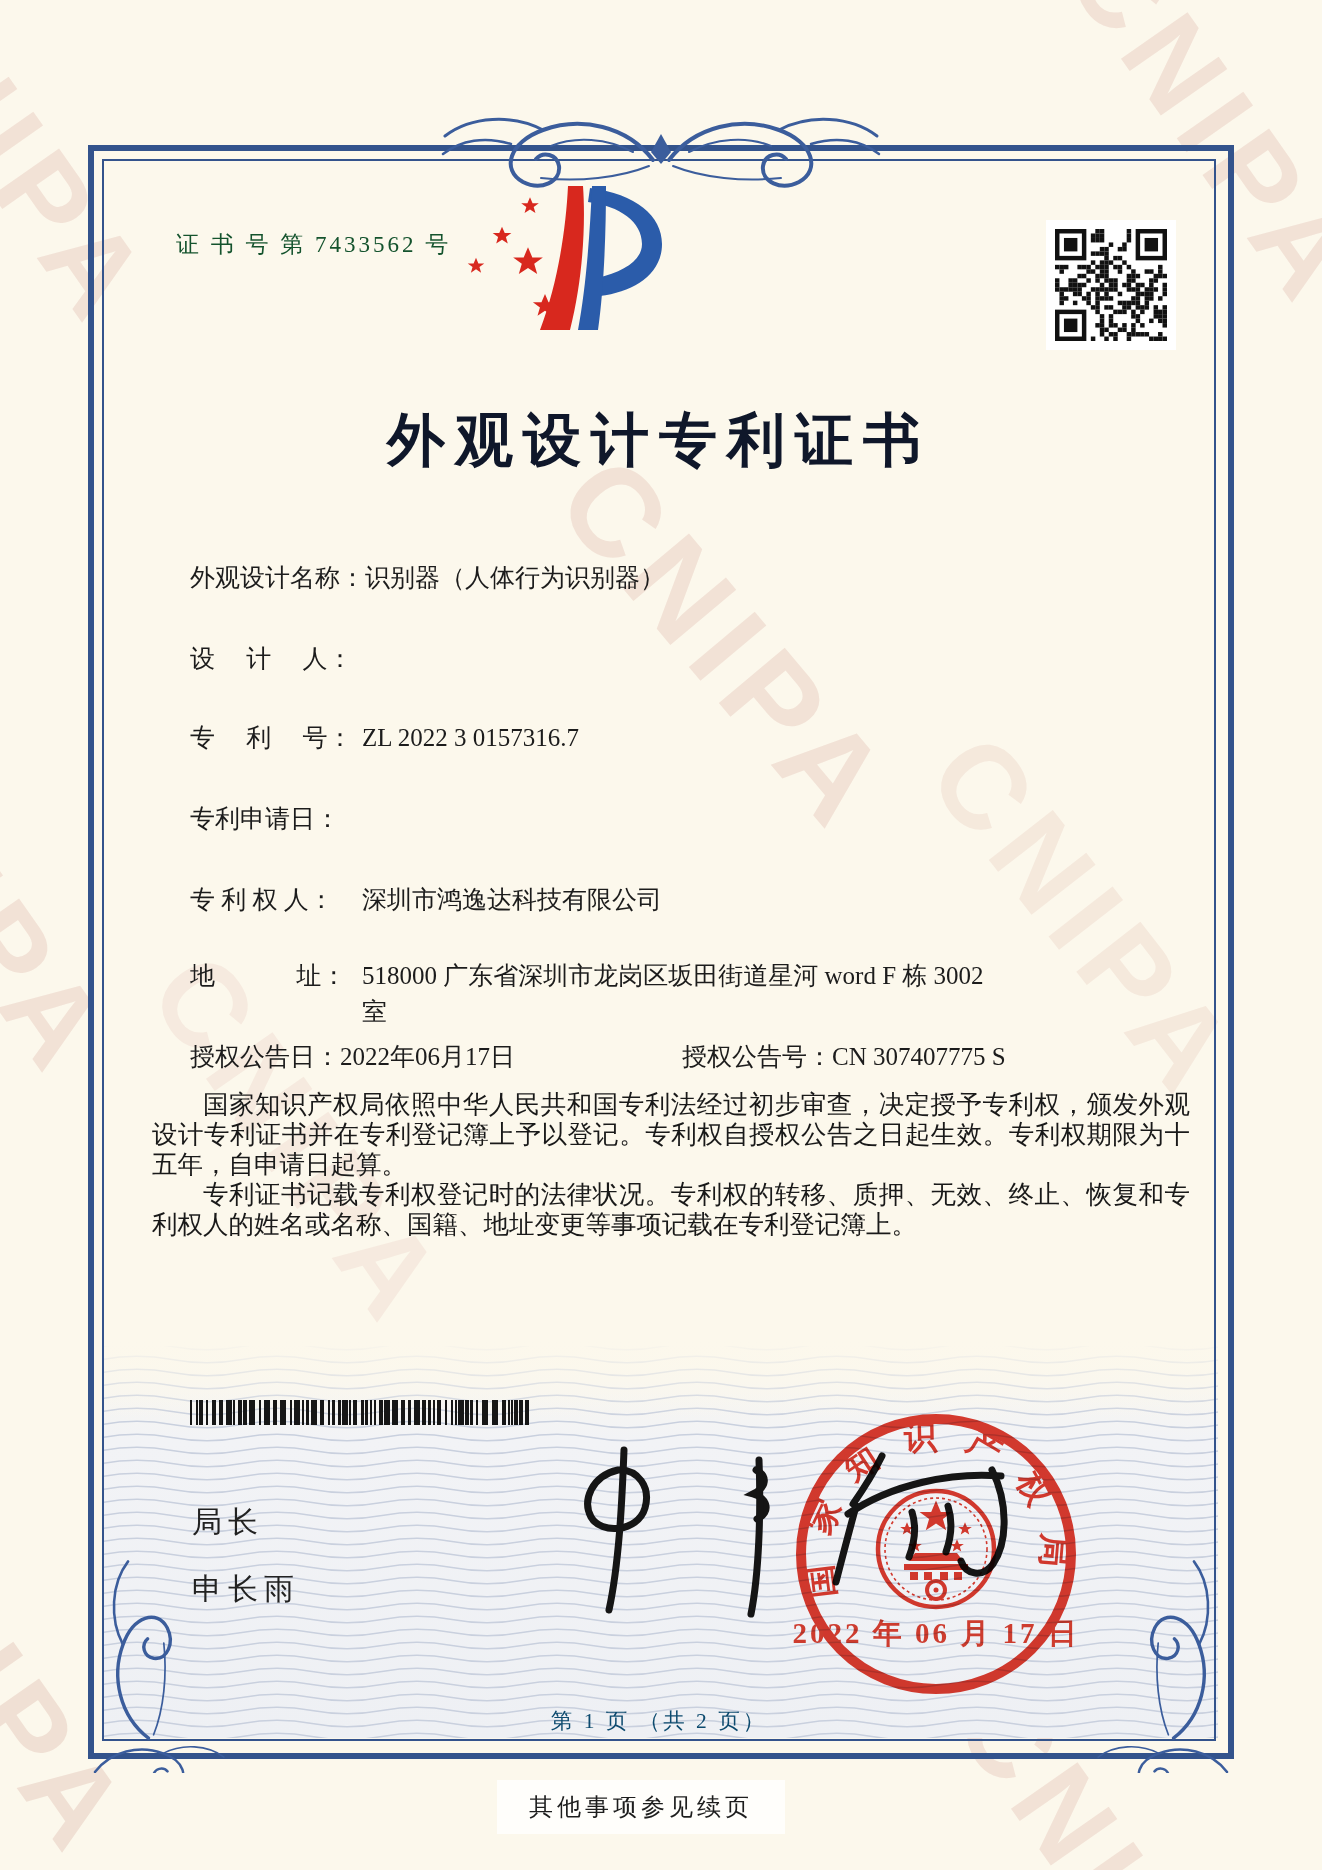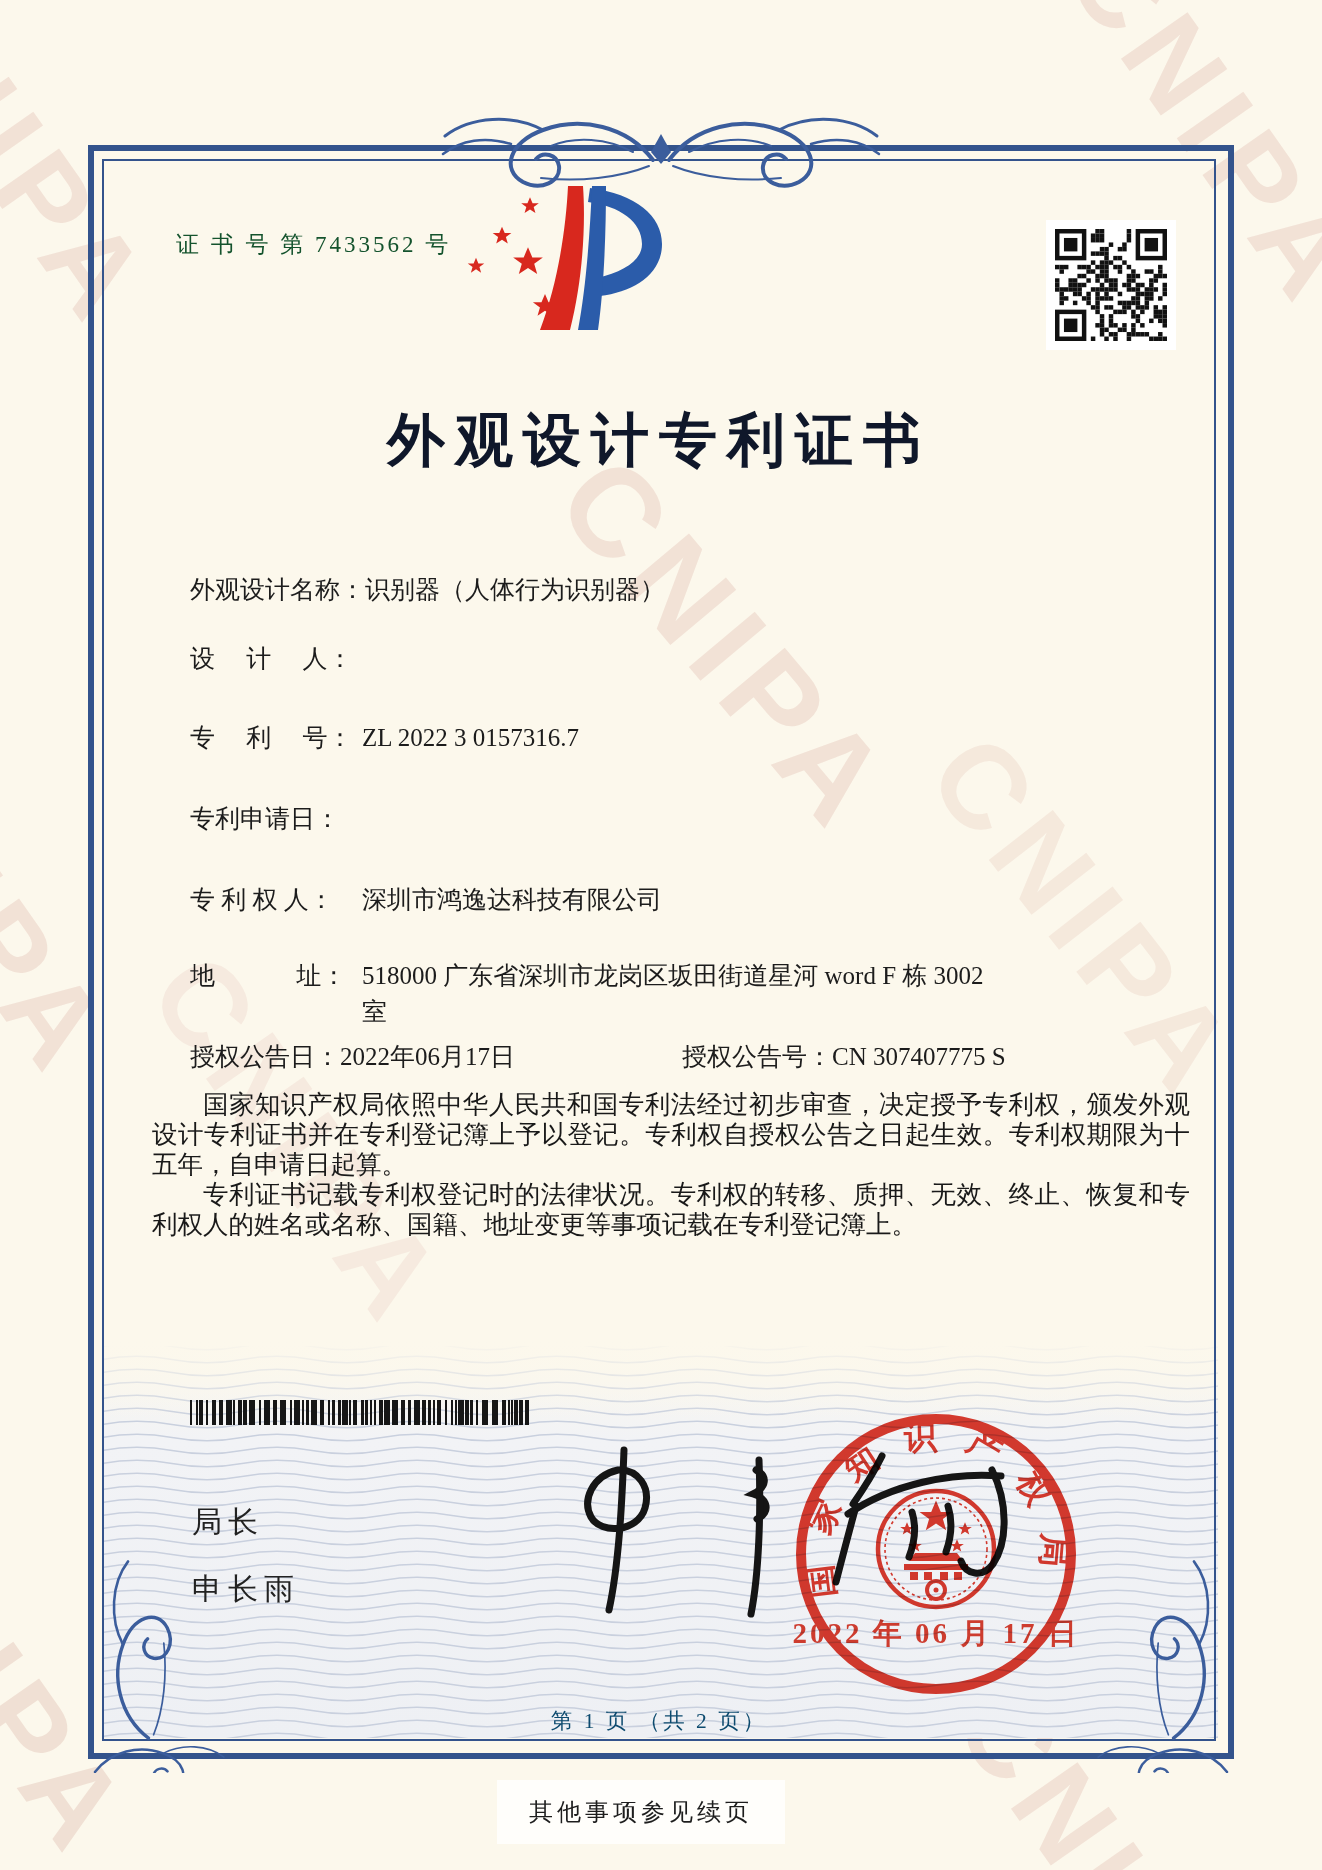--- a/index.html
+++ b/index.html
@@ -43,21 +43,21 @@
   .signature{position:absolute;left:560px;top:1442px;}
   
   .seal{position:absolute;left:791px;top:1409px;mix-blend-mode:multiply;opacity:0.95;}
   .seal-arc{font-size:33px;font-weight:bold;letter-spacing:26px;fill:#dc3023;
             font-family:"Liberation Serif",serif;}
   .seal-date{font-size:29px;font-weight:bold;letter-spacing:3px;fill:#d93425;
              font-family:"Liberation Serif",serif;}
   
   .page-ind{position:absolute;left:88px;top:1706px;width:1142px;text-align:center;font-size:21.5px;
             letter-spacing:3px;color:#0c4a6e;}
-  .foot-note{position:absolute;left:497px;top:1780px;width:288px;height:64px;background:#fffefb;
+  .foot-note{position:absolute;left:497px;top:1780px;width:288px;height:54px;background:#fffefb;
              display:flex;align-items:center;justify-content:center;font-size:24px;letter-spacing:4px;
              color:#1d1d1d;}
 </style>
 </head>
 <body>
 
 <div class="page">
 
   <div class="wm" style="left:-60px;top:-70px;transform:rotate(55deg);">CNIPA</div>
   <div class="wm" style="left:1150px;top:-90px;transform:rotate(55deg);">CNIPA</div>
@@ -374,21 +374,21 @@
           <rect x="105.60000000000001" y="88" width="4.4" height="4.4"></rect>
           <rect x="105.60000000000001" y="92.4" width="4.4" height="4.4"></rect>
           <rect x="105.60000000000001" y="105.60000000000001" width="4.4" height="4.4"></rect>
         </g>
     </svg>
   </div>
 
   <div class="title">外观设计专利证书</div>
 
   <div class="fields">
-    <div class="frow" style="top:12px;font-family:Liberation Serif, serif;">
+    <div class="frow" style="top:0px;font-family:Liberation Serif, serif;">
       <span class="fl">外观设计名称：</span>
       <span class="fv">识别器（人体行为识别器）</span>
     </div>
     <div class="frow" style="top:81px;justify-content:space-between;">
       <span class="fl">设　 计 　人：</span>
     </div>
     <div class="frow" style="top:160px;">
       <span class="fl">专　 利 　号：</span>
       <span class="fv">ZL 2022 3 0157316.7</span>
     </div>

